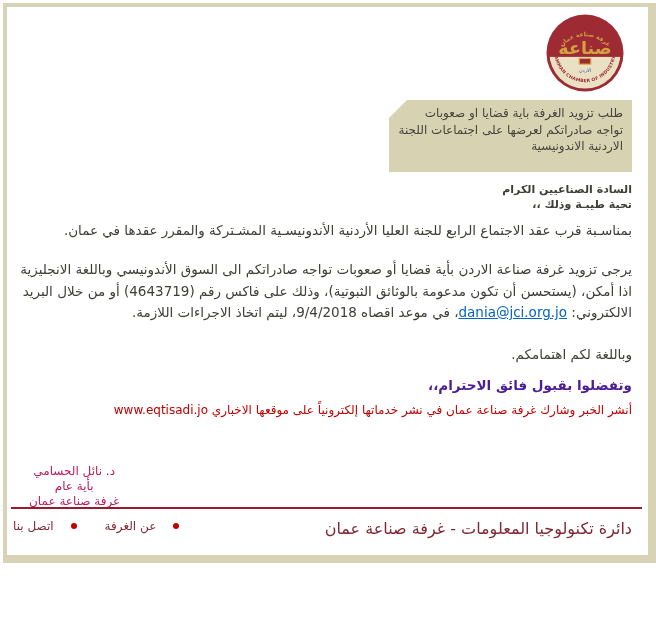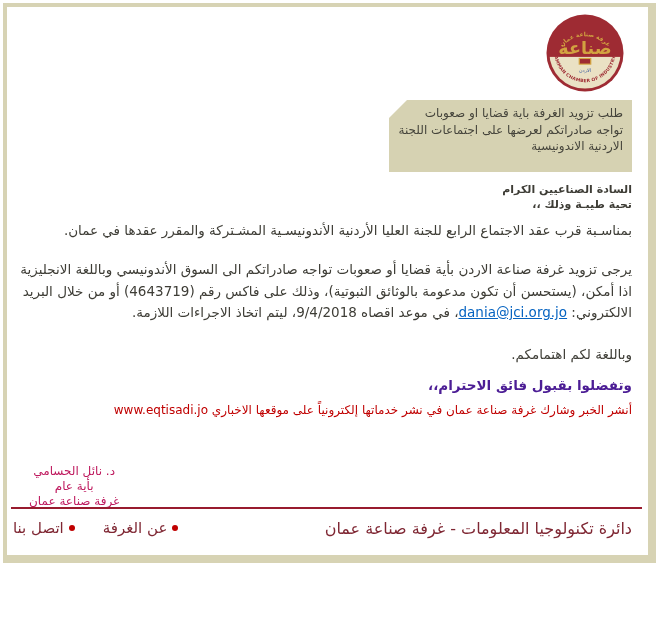--- a/index.html
+++ b/index.html
@@ -35,22 +35,22 @@
              font-size:13.5px; font-weight:bold; }
   .promo { position:absolute; top:396px; right:16px; color:#c00000;
            font-size:12px; white-space:nowrap;text-align:right; }
   .signature { position:absolute; top:457px; left:6px; color:#be185d;
                font-size:12px; line-height:15px; text-align:center;margin-left:16px; }
   .rule { position:absolute; top:500px; left:4px; right:6px; height:2px;
           background:#981b2e; }
   .footer-right { position:absolute; top:512px; right:16px; color:#7f2733; font-size:16px; }
   .footer-links { position:absolute; top:512px; left:6px; display:flex;
                   flex-direction:row; gap:28px; direction:rtl; }
-  .flink { display:flex; align-items:center; gap:5px; color:#7f2733;
-           font-size:15px; cursor:pointer;justify-content:center; }
+  .flink { display:flex; align-items:center; gap:17px; color:#7f2733;
+           font-size:12px; cursor:pointer;justify-content:center; }
   .bullet { width:6px; height:6px; border-radius:50%; background:#c00000;
             display:inline-block; flex:0 0 auto; }
 </style>
 </head>
 <body>
 
 <div class="doc">
 
   <div class="logo">
     <svg width="78" height="78" viewBox="0 0 80 80">

